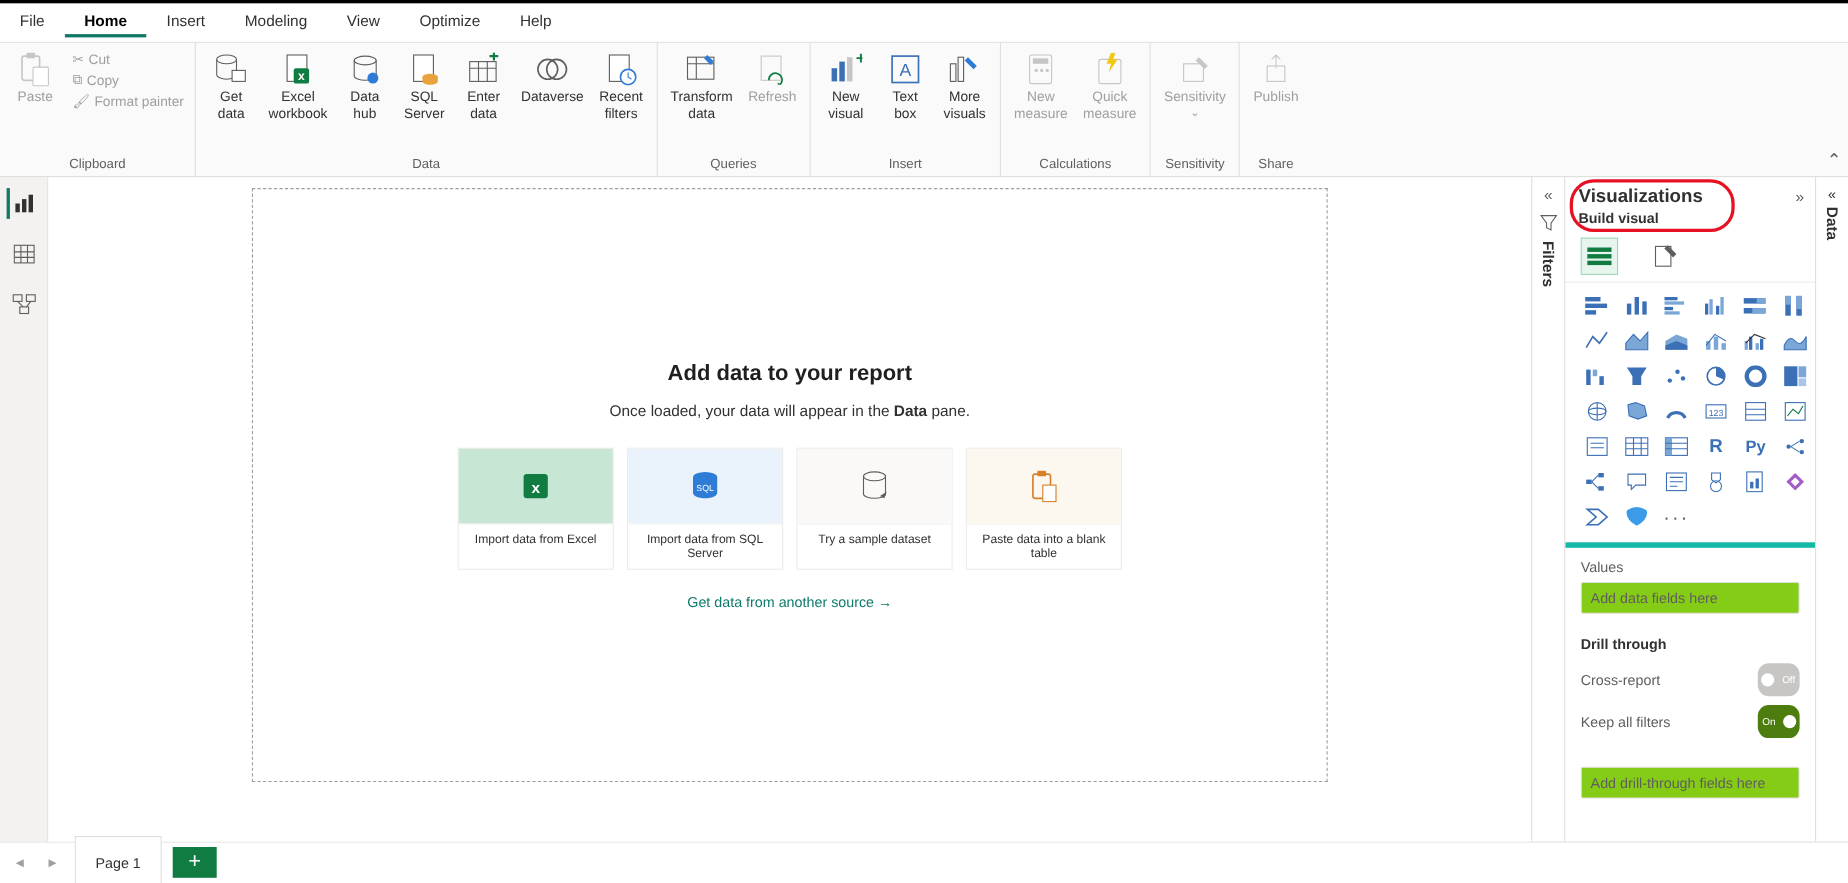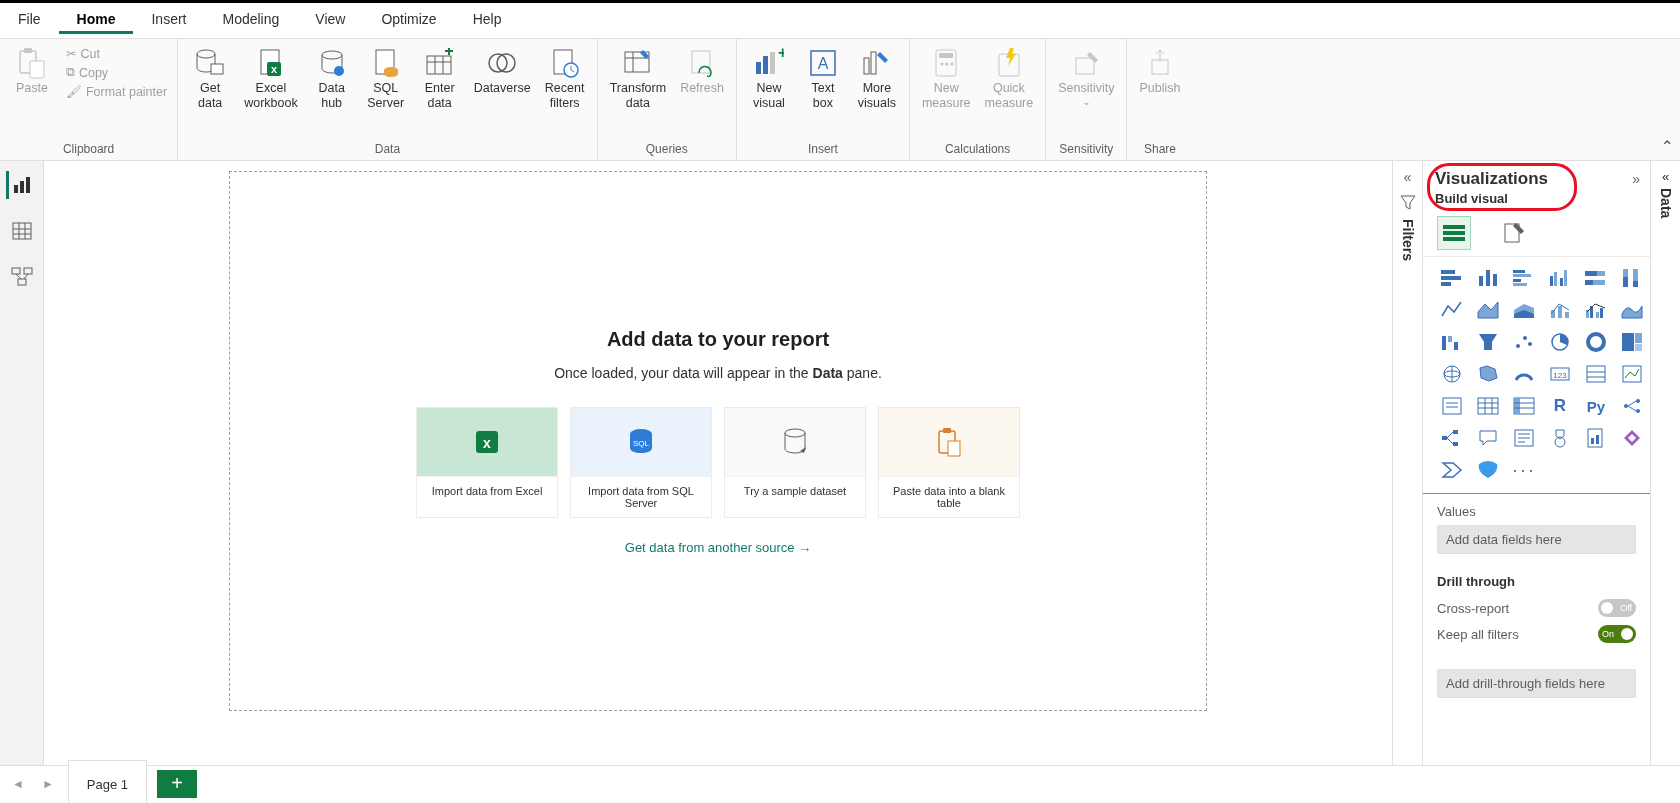--- a/index.html
+++ b/index.html
@@ -45,27 +45,27 @@
   .vlabel{writing-mode:vertical-rl;font-size:14px;font-weight:600;color:#323130;padding-top:4px}
   .vispane{width:228px;border-left:1px solid #e1dfdd;display:flex;flex-direction:column;overflow:auto}
   .vispane .head{padding:8px 12px 6px 12px;position:relative}
   .vispane .head .title{font-size:17px;font-weight:700}
   .vispane .head .sub{font-size:13px;font-weight:600;color:#323130;margin-top:2px}
   .vispane .head .expand{position:absolute;right:10px;top:10px;font-size:14px;color:#605e5c;cursor:pointer}
   .redcircle{position:absolute;left:4px;top:2px;width:150px;height:48px;border:3px solid #e81123;border-radius:22px;pointer-events:none}
   .tabicons{display:flex;gap:26px;padding:4px 14px 6px 14px}
   .tabicons .ti{width:34px;height:34px;border:1px solid transparent;display:flex;align-items:center;justify-content:center;cursor:pointer}
   .tabicons .ti.sel{background:#e8f5ee;border:1px solid #9fd8b9}
-  .visgrid{display:grid;grid-template-columns:repeat(6,30px);gap:6px 6px;padding:8px 14px 10px 14px;border-top:1px solid #edebe9;border-bottom:1px solid #14b8a6}
+  .visgrid{display:grid;grid-template-columns:repeat(6,30px);gap:6px 6px;padding:8px 14px 10px 14px;border-top:1px solid #edebe9;border-bottom:5px solid #14b8a6}
   .visgrid .v{width:30px;height:26px;display:flex;align-items:center;justify-content:center;cursor:pointer;color:#3b6fb6}
   .section{padding:10px 14px}
   .section .slabel{font-size:13px;color:#605e5c;margin-bottom:6px}
-  .dropzone{border:1px solid #e1dfdd;border-radius:2px;padding:6px 8px;font-size:13px;color:#605e5c;background:#e5e5e5}
+  .dropzone{border:1px solid #e1dfdd;border-radius:2px;padding:6px 8px;font-size:13px;color:#605e5c;background:#84cc16}
   .togglerow{display:flex;justify-content:space-between;align-items:center;font-size:13px;color:#605e5c;padding:4px 0}
-  .toggle{width:38px;height:18px;border-radius:10px;background:#c8c6c4;position:relative;font-size:9px;color:#fff;display:flex;align-items:center;justify-content:flex-end;padding:0 4px}
+  .toggle{width:38px;height:30px;border-radius:10px;background:#c8c6c4;position:relative;font-size:9px;color:#fff;display:flex;align-items:center;justify-content:flex-end;padding:0 4px}
   .toggle.on{background:#4d7c0f;justify-content:flex-start}
   .toggle .knob{width:12px;height:12px;border-radius:50%;background:#fff;position:absolute}
   .toggle .knob{left:3px}
   .toggle.on .knob{left:auto;right:3px}
   .datatab{width:30px;border-left:1px solid #e1dfdd;display:flex;flex-direction:column;align-items:center;padding-top:8px}
   
   .footer{height:36px;border-top:1px solid #e1dfdd;display:flex;align-items:center;padding:0 8px;gap:10px}
   .footer .nav{color:#a19f9d;font-size:12px;padding:0 4px;cursor:pointer}
   .footer .page{font-size:13px;padding:16px 18px;border:1px solid #e1dfdd;border-bottom:none;background:#fff;cursor:pointer}
   .footer .add{width:40px;height:28px;background:#107c41;color:#fff;display:flex;align-items:center;justify-content:center;font-size:20px;cursor:pointer}

